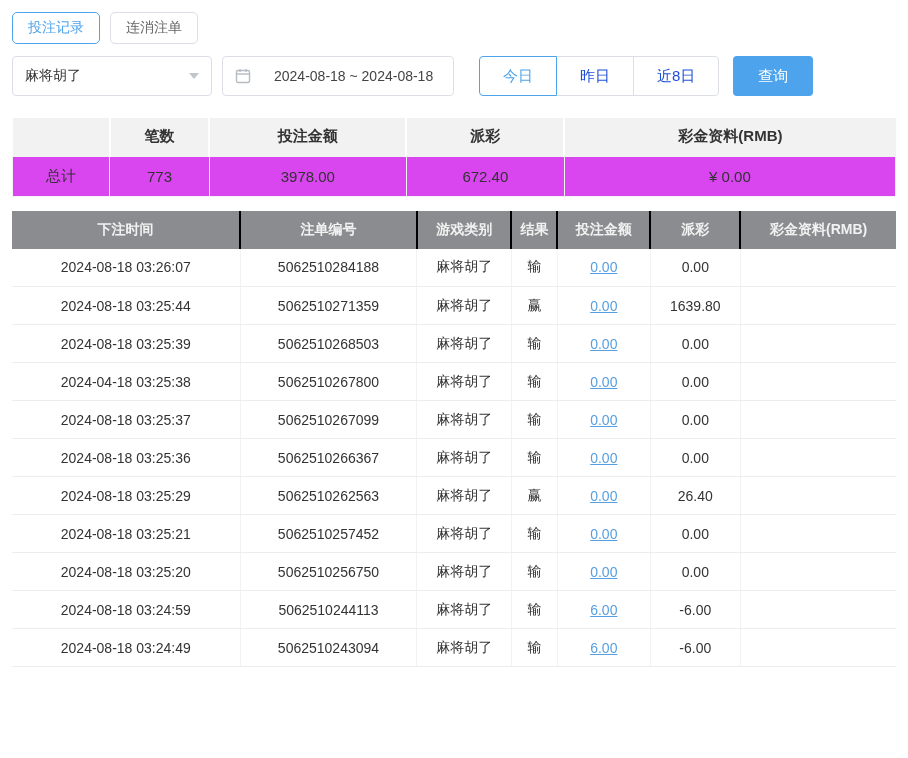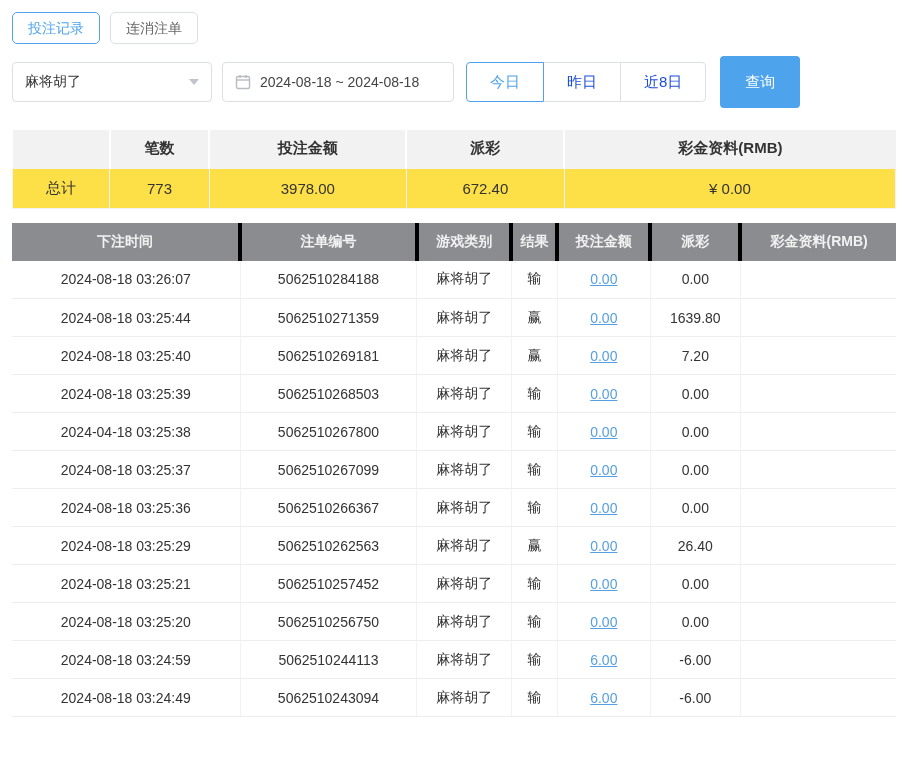--- a/index.html
+++ b/index.html
@@ -17,71 +17,71 @@
     background:#fff;color:#333;
     font-family:"Liberation Sans","DejaVu Sans",sans-serif;
     font-size:14px;
   }
   .page{padding:12px;}
 
   
   .tabs{display:flex;gap:10px;margin-bottom:12px;}
   .tab{
     padding:7px 15px;border:1px solid var(--border);border-radius:5px;
-    background:#fff;color:#666;font-size:14px;line-height:16px;cursor:pointer;
+    background:#fff;color:#666;font-size:14px;line-height:16px;cursor:pointer;font-family:Liberation Serif, serif;
   }
   .tab.active{color:var(--accent);border-color:var(--accent);}
 
   
   .filters{display:flex;align-items:center;margin-bottom:22px;}
   .select{
     width:200px;height:40px;border:1px solid var(--border);border-radius:4px;
     display:flex;align-items:center;justify-content:space-between;
     padding:0 12px;cursor:pointer;background:#fff;
   }
   .select .caret{
     width:0;height:0;border-left:5px solid transparent;border-right:5px solid transparent;
     border-top:6px solid #c0c4cc;margin-left:8px;
   }
   .datebox{
     margin-left:10px;width:232px;height:40px;border:1px solid var(--border);
-    border-radius:4px;display:flex;align-items:center;gap:9px;padding:0 12px;
+    border-radius:4px;display:flex;align-items:center;gap:23px;padding:0 12px;
     background:#fff;cursor:pointer;color:#444;
   }
   .quick{display:flex;margin-left:8px;}
   .quick .qbtn{
     height:40px;padding:0 23px;background:#fff;border:1px solid var(--border);
     color:#1d4ed8;font-size:15px;cursor:pointer;margin-left:-1px;position:relative;
   }
-  .quick .qbtn:first-child{margin-left:4px;border-radius:4px 0 0 4px;}
+  .quick .qbtn:first-child{margin-left:17px;border-radius:4px 0 0 4px;}
   .quick .qbtn:last-child{border-radius:0 4px 4px 0;}
   .quick .qbtn.active{color:var(--accent);border-color:var(--accent);z-index:1;}
   .search-btn{
-    margin-left:14px;height:52px;padding:0 25px;border:none;border-radius:4px;
+    margin-left:14px;height:40px;padding:0 25px;border:none;border-radius:4px;
     background:var(--accent);color:#fff;font-size:15px;cursor:pointer;
     font-family:inherit;
   }
 
   
   table{width:100%;border-collapse:collapse;table-layout:fixed;}
   .summary{margin-bottom:14px;}
   .summary th{
     background:#f2f2f2;height:38px;font-weight:bold;font-size:15px;
     border-right:2px solid #fff;color:#333;
   }
   .summary th:last-child{border-right:none;}
   .summary td{
-    height:40px;text-align:center;font-size:15px;background:#fde047;
+    height:40px;text-align:center;font-size:15px;background:#d946ef;
     border:1px solid var(--cell-line);
   }
 
   
   .records th{
     background:#8b8c8f;color:#f2f2f2;height:38px;font-weight:bold;font-size:14px;
-    border-right:4px solid #000000;
+    border-right:2px solid #000000;
   }
   .records th:last-child{border-right:none;}
   .records td{
     height:38px;text-align:center;font-size:14px;background:#fff;
     border-bottom:1px solid var(--row-line);border-right:1px solid var(--cell-line);
     color:#333;
   }
   .records td:last-child{border-right:none;}
   a.bet-link{color:var(--link);text-decoration:underline;cursor:pointer;}
   .neg{color:var(--neg);}
@@ -186,29 +186,20 @@
         <tr>
       <td>2024-08-18 03:25:44</td>
       <td>5062510271359</td>
       <td>麻将胡了</td>
       <td>赢</td>
       <td><a class="bet-link">0.00</a></td>
       <td>1639.80</td>
       <td></td>
     </tr>
         <tr>
-      <td>2024-08-18 03:25:40</td>
-      <td>5062510269181</td>
-      <td>麻将胡了</td>
-      <td>赢</td>
-      <td><a class="bet-link">0.00</a></td>
-      <td>7.20</td>
-      <td></td>
-    </tr>
-        <tr>
       <td>2024-08-18 03:25:39</td>
       <td>5062510268503</td>
       <td>麻将胡了</td>
       <td>输</td>
       <td><a class="bet-link">0.00</a></td>
       <td>0.00</td>
       <td></td>
     </tr>
         <tr>
       <td>2024-04-18 03:25:38</td>

